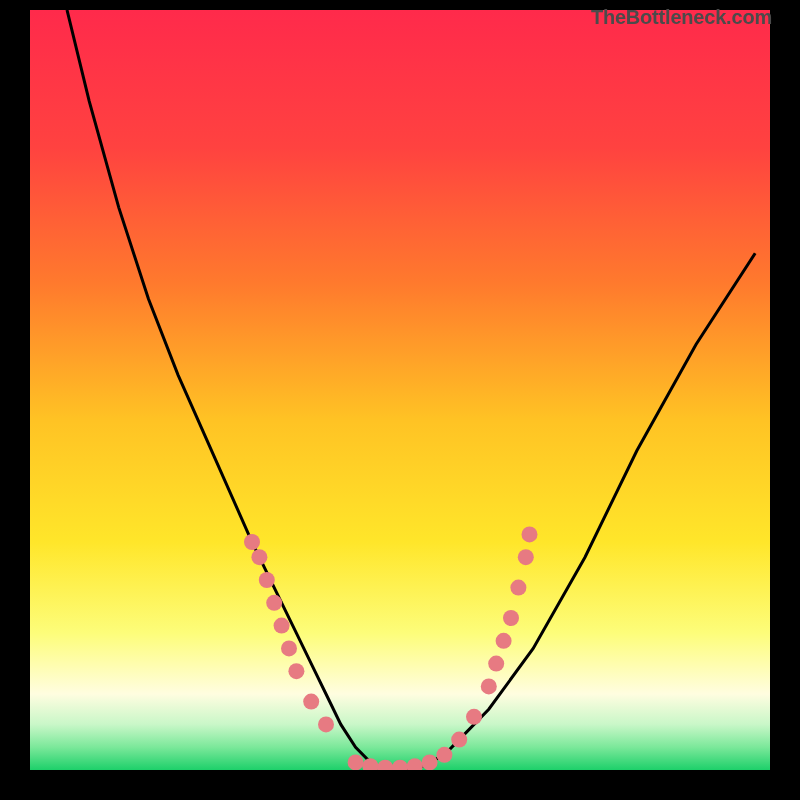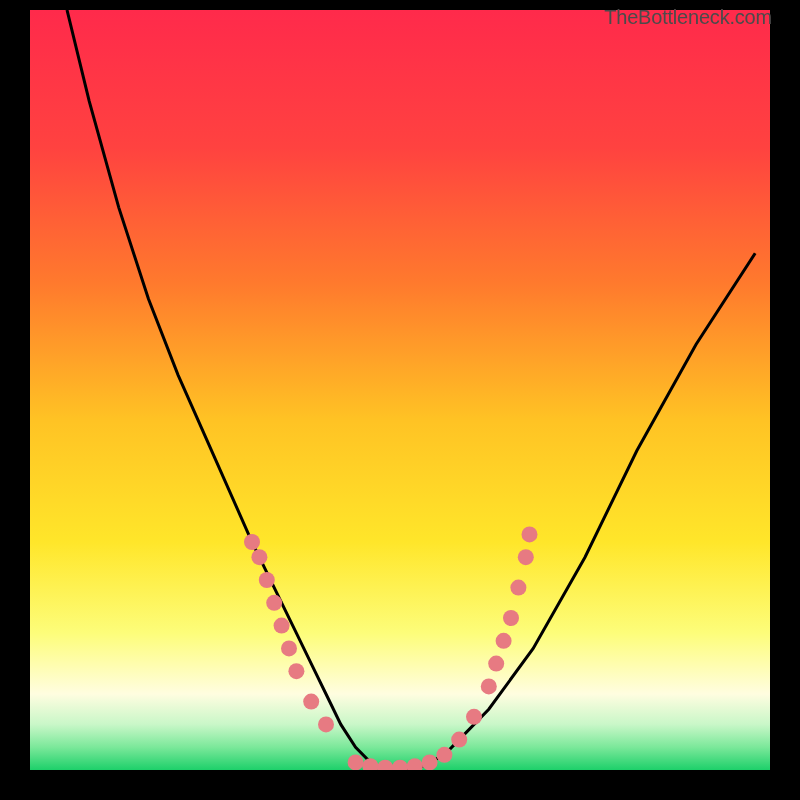--- a/index.html
+++ b/index.html
@@ -24,21 +24,21 @@
     top: 0;
     width: 740px;
     height: 760px;
   }
   .watermark {
     position: absolute;
     top: 6px;
     right: 28px;
     color: #4b4b4b;
     font-size: 20px;
-    font-weight: 400;
+    font-weight: 700;
     letter-spacing: -0.2px;
   }
 </style>
 </head>
 <body>
 
 <div class="frame">
   <svg class="plot" viewBox="0 0 740 760" preserveAspectRatio="none">
     <defs>
       <linearGradient id="bg" x1="0" y1="0" x2="0" y2="1">

